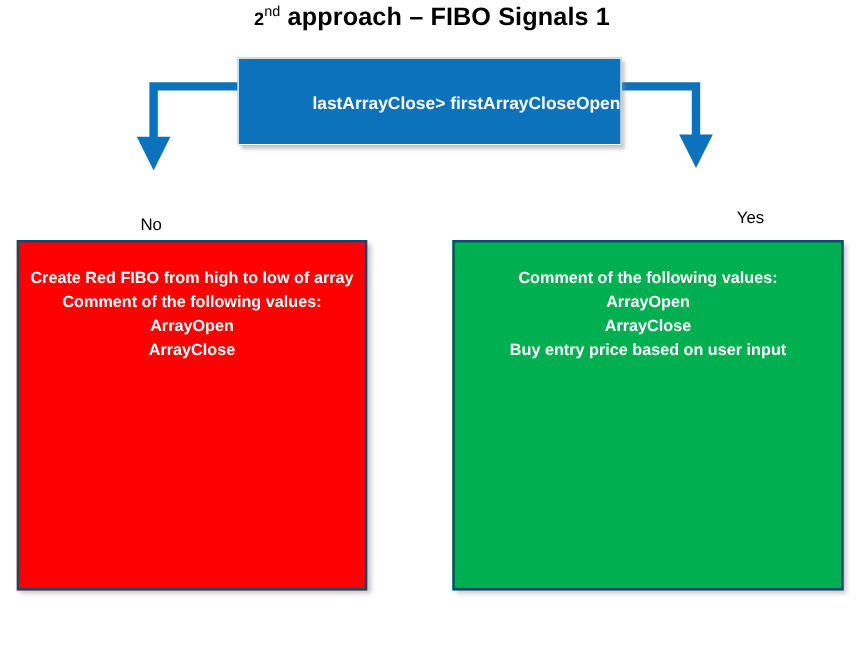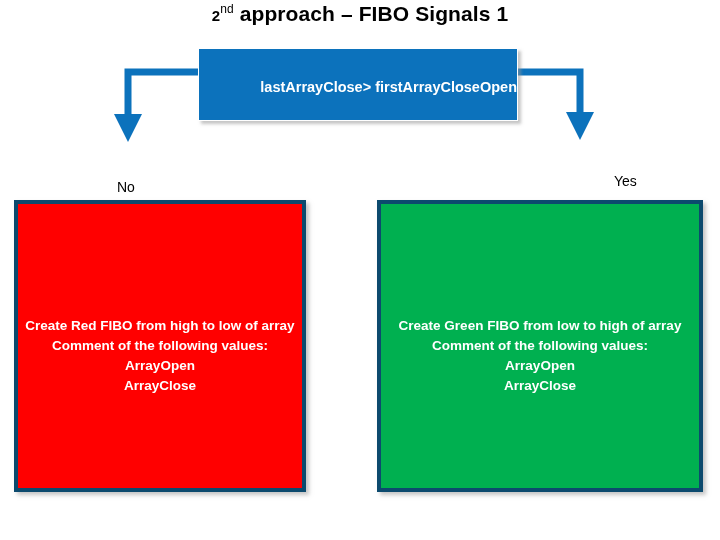--- a/index.html
+++ b/index.html
@@ -85,26 +85,25 @@
     font-family: "Liberation Sans", sans-serif;
     white-space: nowrap;
   }
   #label-no  { left: 117px; top: 179px; }
   #label-yes { left: 566px; top: 173px; margin-left: 48px; }
 
   
   .outcome-box {
     position: absolute;
     box-sizing: border-box;
-    border: 4px solid #0c4a6e;
+    border: 2px solid #0c4a6e;
     box-shadow: 3px 3px 4px rgba(150,150,150,0.55);
     display: flex;
     flex-direction: column;
     align-items: center;
-    justify-content: center;
   }
   #box-red {
     left: 14px;
     top: 200px;
     width: 292px;
     height: 292px;
     background: #ff0000;
   }
   #box-green {
     left: 377px;
@@ -156,20 +155,20 @@
     <div class="outcome-lines">
       <span class="ln">Create Red FIBO from high to low of array</span>
       <span class="ln">Comment of the following values:</span>
       <span class="ln">ArrayOpen</span>
       <span class="ln">ArrayClose</span>
     </div>
   </div>
 
   <div id="box-green" class="outcome-box">
     <div class="outcome-lines">
-      <span class="ln">Create Green FIBO from low to high of array</span>
       <span class="ln">Comment of the following values:</span>
       <span class="ln">ArrayOpen</span>
       <span class="ln">ArrayClose</span>
+      <span class="ln">Buy entry price based on user input</span>
     </div>
   </div>
 
 </div>
 
 </body></html>

